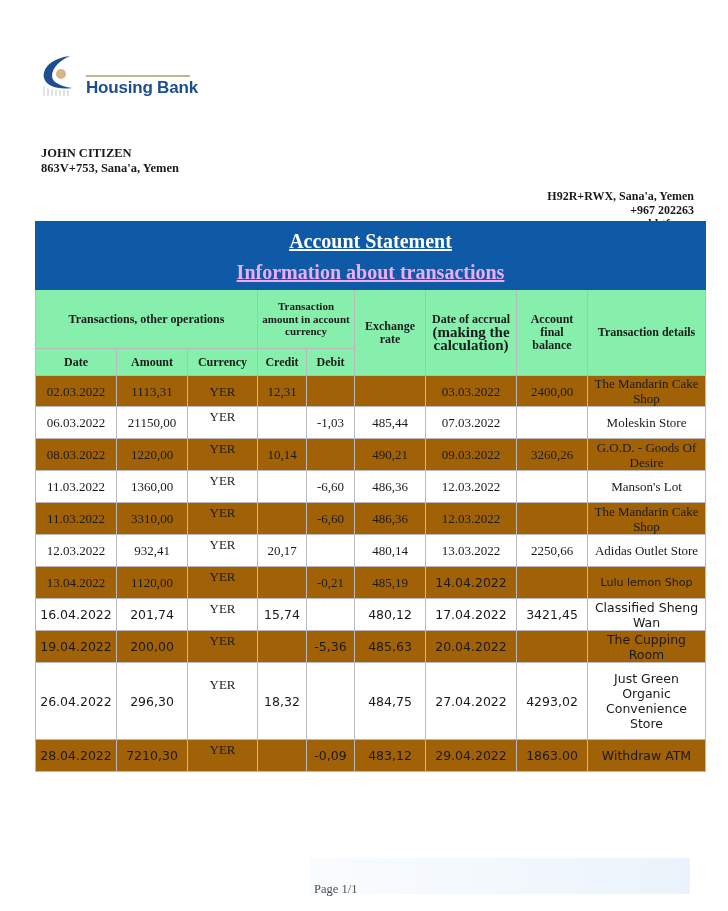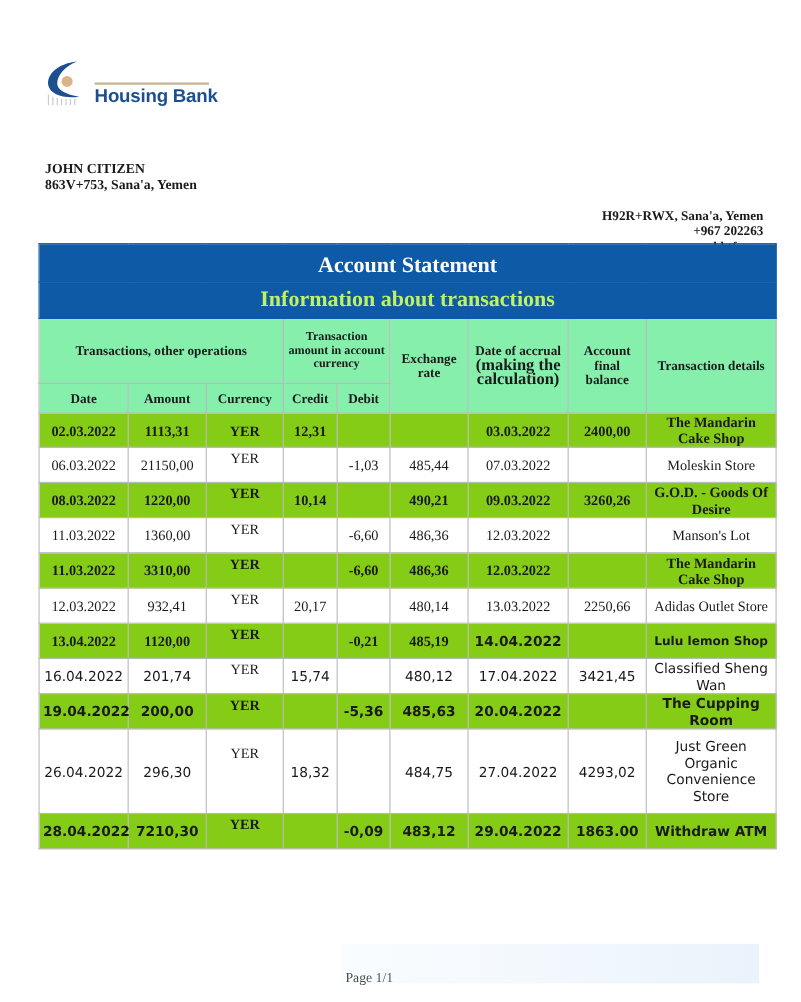--- a/index.html
+++ b/index.html
@@ -18,31 +18,31 @@
   .logo-en {
     position: absolute; left: 46px; top: 30px; font-family: "Liberation Sans", sans-serif;
     font-size: 17px; font-weight: bold; color: #1b4f8f; letter-spacing: -0.2px;
   }
 
   .client { position: absolute; left: 41px; top: 146px; font-size: 12.5px; font-weight: bold; line-height: 15px; }
   .bank { position: absolute; right: 34px; top: 145px; font-size: 12px; font-weight: bold; line-height: 14px; text-align: right; margin-top: 44px; }
 
   .stmt { position: absolute; left: 35px; top: 221px; width: 670px; border-collapse: collapse; table-layout: fixed; }
   .stmt td, .stmt th { border: 1px solid #b9b9b9; padding: 0 3px; text-align: center; vertical-align: middle; }
-  .banner td { background: #0e5aa6; border-color: #0e5aa6; }
+  .banner td { background: #0e5aa6; border-color: #0e5aa6; text-decoration: underline; }
   .banner .t1 { font-size: 20px; font-weight: bold; color: #ffffff; height: 30px; padding-top: 4px; }
-  .banner .t2 { font-size: 20px; font-weight: bold; color: #bef264; height: 30px; padding-bottom: 2px; }
+  .banner .t2 { font-size: 20px; font-weight: bold; color: #f0abfc; height: 30px; padding-bottom: 2px; }
   .stmt th { font-weight: bold; font-size: 12px; line-height: 13px; background: #86efac; }
   .stmt th.small { font-size: 11px; line-height: 12.5px; }
   .h-top th { height: 58px; }
   .h-sub th { height: 26px; }
 
   .stmt td.c { font-size: 13px; line-height: 15px; }
   .row td { height: 29px; }
-  .row.grey td { background: #84cc16; font-weight: bold; }
+  .row.grey td { background: #a16207; }
   .row td.cur { vertical-align: top; padding-top: 2px; }
   .row.sans td { font-family: "DejaVu Sans", sans-serif; font-size: 12.5px; line-height: 15px; }
   .row.sans td.cur { font-family: "Liberation Serif", serif; font-size: 13px; }
   .row.tall td { height: 62px; }
   td.detail { line-height: 15px; }
 
   .page { position: absolute; left: 314px; top: 838px; font-size: 12.5px; margin-top: 44px; }
   .smudge { position: absolute; left: 310px; top: 858px; width: 380px; height: 36px; background: linear-gradient(90deg, rgba(230,242,250,0.2), rgba(225,238,250,0.7)); }
 </style>
 </head>

